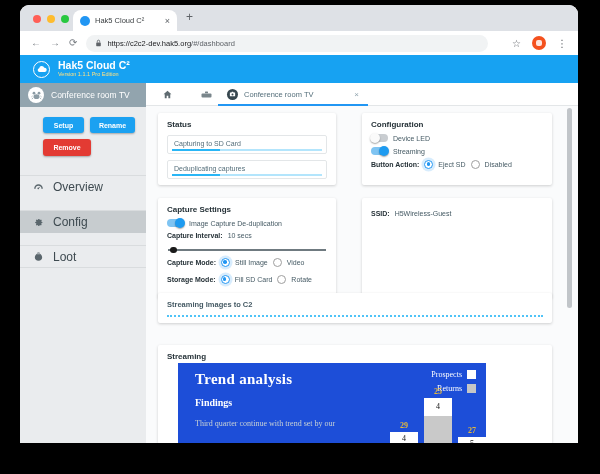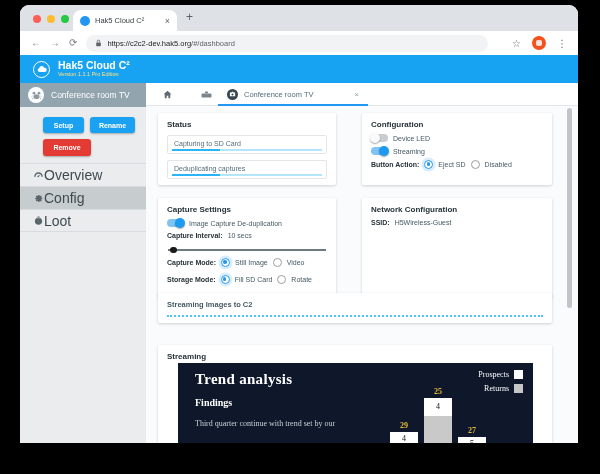--- a/index.html
+++ b/index.html
@@ -52,22 +52,22 @@
     padding-left:8px; color:#fff; font-size:8.5px; }
   .crab-circle { width:16px; height:16px; background:#fff; border-radius:50%;
     display:flex; align-items:center; justify-content:center; flex:none; }
   .sbtn { position:absolute; border:none; border-radius:3px; background:#1BA1F1; color:#fff;
     font-size:7px; font-weight:bold; display:flex; align-items:center; justify-content:center;
     box-shadow:0 1px 2px rgba(0,0,0,.3); font-family:inherit; }
   .sbtn.setup  { left:23px; top:34px; width:41px; height:16px; }
   .sbtn.rename { left:70px; top:34px; width:45px; height:16px; }
   .sbtn.danger { left:23px; top:56px; width:48px; height:17px; background:#E33B33; }
   .side-menu { position:absolute; top:80px; left:0; right:0; }
-  .side-item { height:23px; display:flex; align-items:center; gap:0; padding-left:13px;
-    font-size:14px; color:#3E4A50; border-top:1px solid #D9DCDE; }
+  .side-item { height:23px; display:flex; align-items:center; gap:9px; padding-left:13px;
+    font-size:12px; color:#3E4A50; border-top:1px solid #D9DCDE;margin-top:12px; }
   .side-item:last-child { border-bottom:1px solid #D9DCDE; }
   .side-item.active { background:#C7CCCF; }
   .side-item svg { flex:none; }
 
   
   .main { flex:1; background:#FAFBFC; position:relative; }
   .mtabbar { height:23px; background:#fff; border-bottom:1px solid #E3E6E8; position:relative; }
   .ht-home { position:absolute; left:16px; top:6px; }
   .ht-dev  { position:absolute; left:54px; top:7px; }
   .mtab { position:absolute; left:72px; top:0; width:150px; height:100%;
@@ -111,21 +111,21 @@
 
   #p-network { left:216px; top:92px; width:190px; height:100px; }
 
   #p-streamimg { left:12px; top:187px; width:394px; height:30px;font-weight:bold; }
   .dotline { margin-top:6px; border-bottom:2px dotted #4FC3F7; }
   .banner-text { font-size:7.5px; color:#455A64; }
 
   #p-streaming { left:12px; top:239px; width:394px; height:99px; overflow:hidden; }
 
   
-  .slide { position:absolute; left:20px; top:18px; width:355px; height:80px; background:#0f172a;
+  .slide { position:absolute; left:20px; top:18px; width:308px; height:80px; background:#1d4ed8;
     font-family:"Liberation Serif", serif; overflow:hidden; }
   .sl-title { position:absolute; left:17px; top:8px; font-size:15px; font-weight:bold; color:#fff; letter-spacing:.3px; }
   .sl-sub { position:absolute; left:17px; top:34px; font-size:10px; font-weight:bold; color:#fff; }
   .sl-body { position:absolute; left:17px; top:56px; font-size:8px; color:#C8D1D4; }
   .sl-legend { position:absolute; right:10px; top:7px; }
   .leg-row { display:flex; align-items:center; justify-content:flex-end; gap:5px;
     font-size:8px; color:#fff; margin-bottom:5px; }
   .leg-sq { width:9px; height:9px; flex:none; }
   .leg-sq.w { background:#fff; } .leg-sq.g { background:#C6C6C6; }
   .bar-lab { position:absolute; width:28px; text-align:center; font-size:8px; font-weight:bold; color:#E3B73A; }
@@ -325,21 +325,20 @@
           <div class="row" style="margin-top:8px;">
             <span class="blabel">Storage Mode:</span>
             <span class="radio sel"></span>
             <span>Fill SD Card</span>
             <span class="radio"></span>
             <span>Rotate</span>
           </div>
         </div>
 
         <div class="panel" id="p-network">
-          <div class="p-title">Network Configuration</div>
           <div class="row">
             <span class="blabel">SSID:</span>
             <span>H5Wireless-Guest</span>
           </div>
         </div>
 
         <div class="panel" id="p-streamimg">
           <div class="banner-text">Streaming Images to C2</div>
           <div class="dotline"></div>
         </div>

